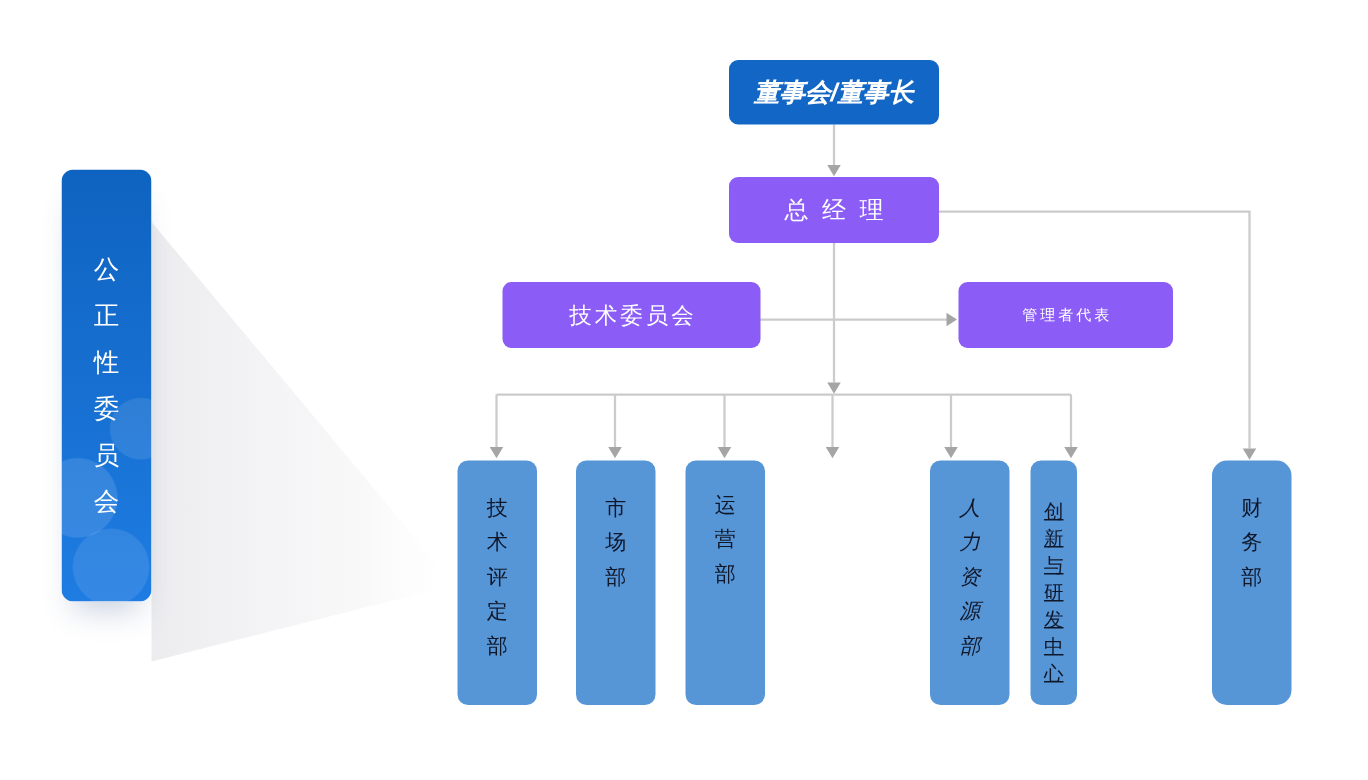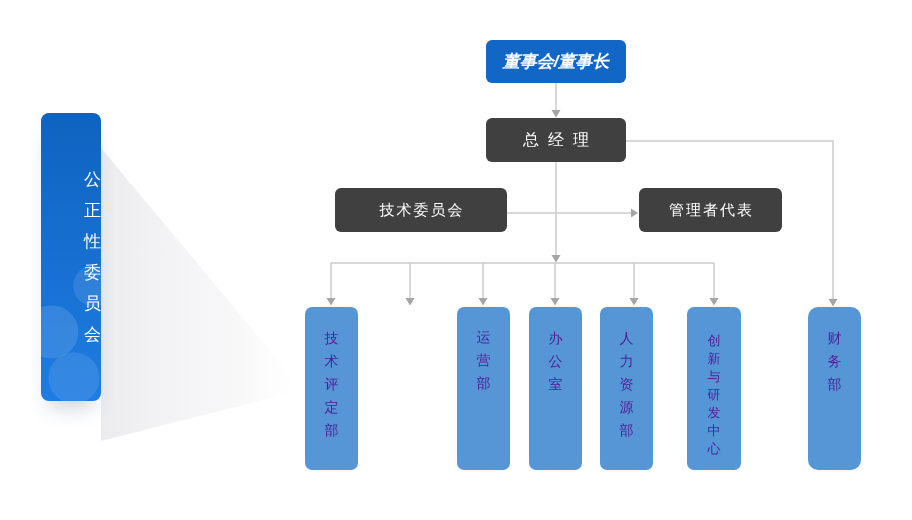--- a/index.html
+++ b/index.html
@@ -21,71 +21,71 @@
     position: absolute;
     z-index: 2;
     border-radius: 6px;
     color: #ffffff;
     display: flex;
     align-items: center;
     justify-content: center;
     box-sizing: border-box;
   }
   .node.dark { background: #1266c5; }
-  .node.light { background: #404040; justify-content: center; }
+  .node.light { background: #8b5cf6; justify-content: center; }
   .board-box  { left: 486px; top: 40px;  width: 140px; height: 43px; font-size: 17px; font-weight: bold; font-style: italic; }
   .gm-box     { left: 486px; top: 118px; width: 140px; height: 44px; font-size: 16px; }
   .gm-box .lbl { letter-spacing: 9px; margin-right: -9px; }
   .tc-box     { left: 335px; top: 188px; width: 172px; height: 44px; font-size: 15px; }
-  .mr-box     { left: 639px; top: 188px; width: 143px; height: 44px; font-size: 15px; }
+  .mr-box     { left: 639px; top: 188px; width: 143px; height: 44px; font-size: 10px; }
   .tc-box .lbl, .mr-box .lbl { letter-spacing: 2px; margin-right: -2px; }
   .dept {
     position: absolute;
     top: 307px;
     width: 53px;
     height: 163px;
     z-index: 2;
     background: #5696d7;
     border-radius: 7px;
-    color: #4c1d95;
+    color: #0f172a;
     font-size: 14px;
     box-sizing: border-box;
     display: flex;
     justify-content: center;
     align-items: flex-start;
   }
   .vtext {
     display: block;
     width: 1em;
     word-break: break-all;
     line-height: 23px;
     text-align: center;
     margin-top: 20px;
   }
   .dept.tight .vtext { line-height: 18px; font-size: 13px; margin-top: 25px; }
   .d1 { left: 305px; } .d2 { left: 384px; } .d3 { left: 457px; font-family: Liberation Mono, monospace; }
-  .d4 { left: 529px; } .d5 { left: 600px; } .d6 { left: 687px; width: 54px; }
+  .d4 { left: 529px; } .d5 { left: 620px; font-style: italic; } .d6 { left: 687px; width: 31px; text-decoration: underline; }
   .d7 { left: 808px; border-radius: 10px; }
   .banner {
     position: absolute;
     left: 41px; top: 113px;
     width: 60px; height: 288px;
     z-index: 2;
     border-radius: 8px;
     background:
       radial-gradient(circle at 18% 76%, rgba(255,255,255,0.12) 0 26px, rgba(255,255,255,0) 27px),
       radial-gradient(circle at 88% 60%, rgba(255,255,255,0.10) 0 20px, rgba(255,255,255,0) 21px),
       radial-gradient(circle at 55% 92%, rgba(255,255,255,0.10) 0 25px, rgba(255,255,255,0) 26px),
       linear-gradient(180deg, #0f63c0 0%, #1e7ce2 100%);
     box-shadow: 0 14px 20px -8px rgba(40, 70, 130, 0.25);
     color: #ffffff;
     font-size: 17px;
     display: flex;
     align-items: center;
-    justify-content: flex-end;
+    justify-content: center;
   }
   .banner .vtext { line-height: 31px; margin-top: 0; }
 </style>
 </head>
 <body>
 
 <div class="stage">
 
   <svg class="layer" viewBox="0 0 912 520" xmlns="http://www.w3.org/2000/svg">
     <defs>
@@ -143,25 +143,25 @@
     <span class="lbl">技术委员会</span>
   </div>
 
   <div class="node light mr-box">
     <span class="lbl">管理者代表</span>
   </div>
 
   <div class="dept d1">
     <span class="vtext">技术评定部</span>
   </div>
+  <div class="dept d2">
+    <span class="vtext">市场部</span>
+  </div>
   <div class="dept d3">
     <span class="vtext">运营部</span>
-  </div>
-  <div class="dept d4">
-    <span class="vtext">办公室</span>
   </div>
   <div class="dept d5">
     <span class="vtext">人力资源部</span>
   </div>
   <div class="dept d6 tight">
     <span class="vtext">创新与研发中心</span>
   </div>
   <div class="dept d7">
     <span class="vtext">财务部</span>
   </div>

